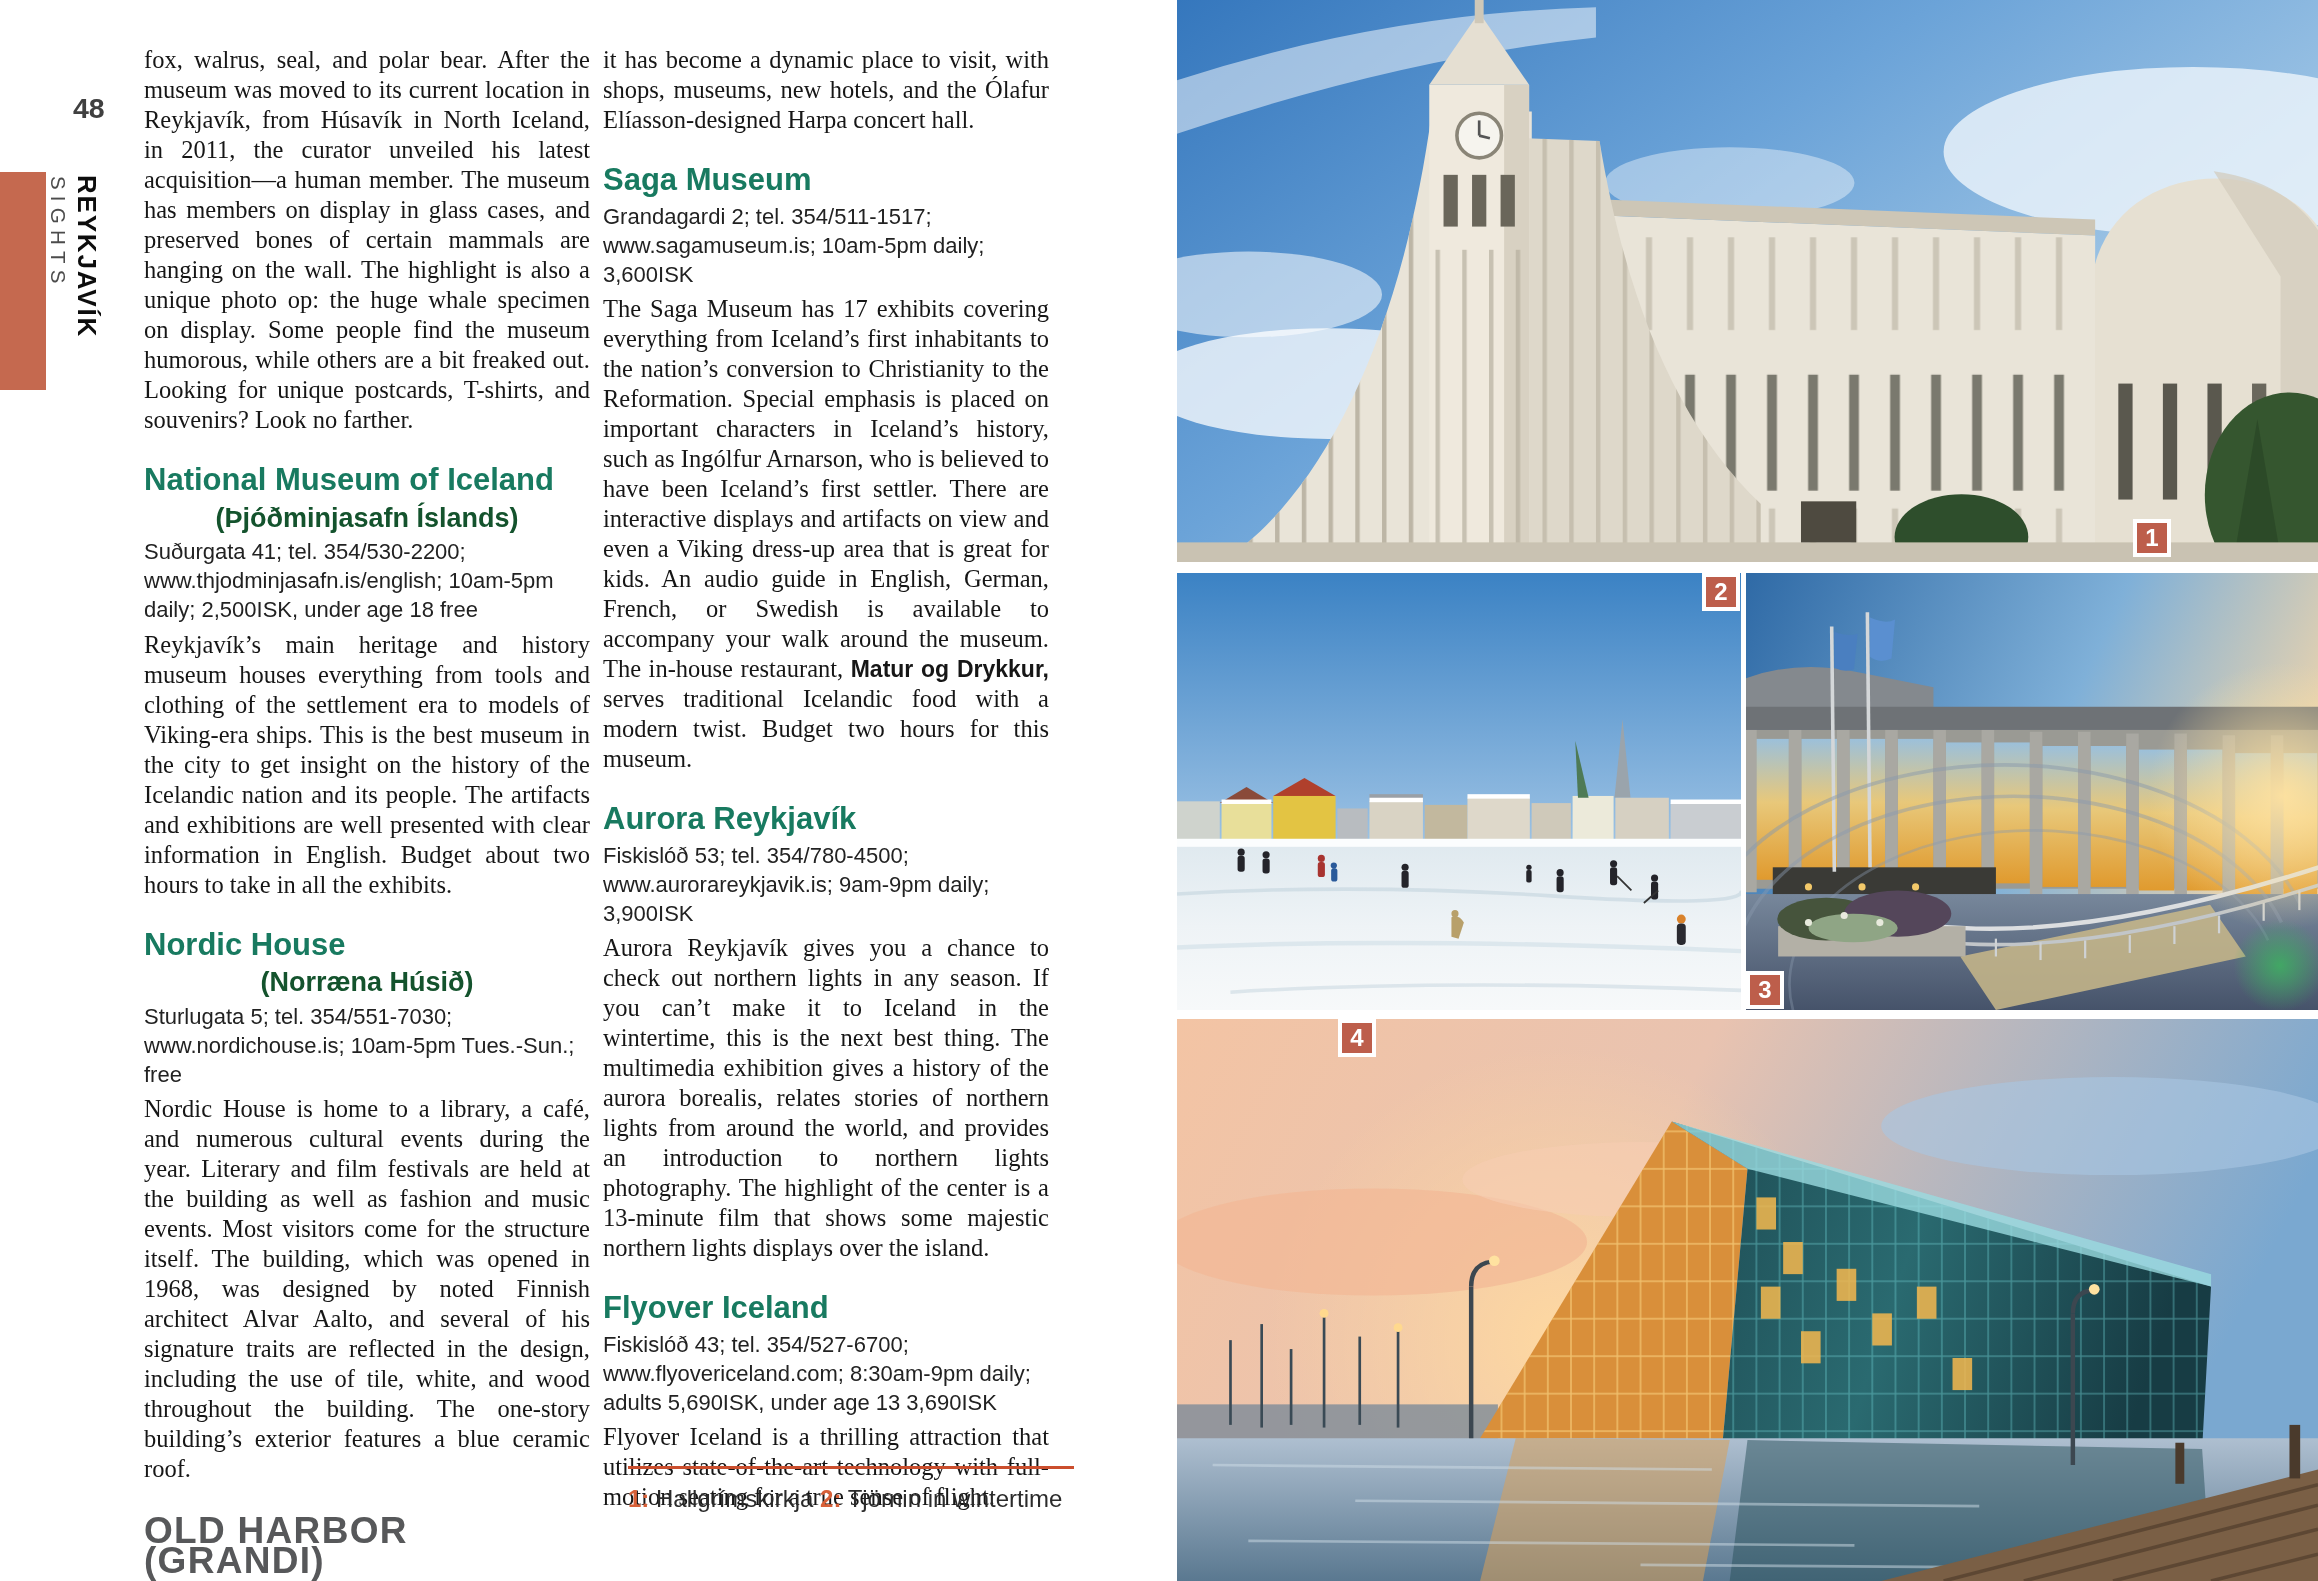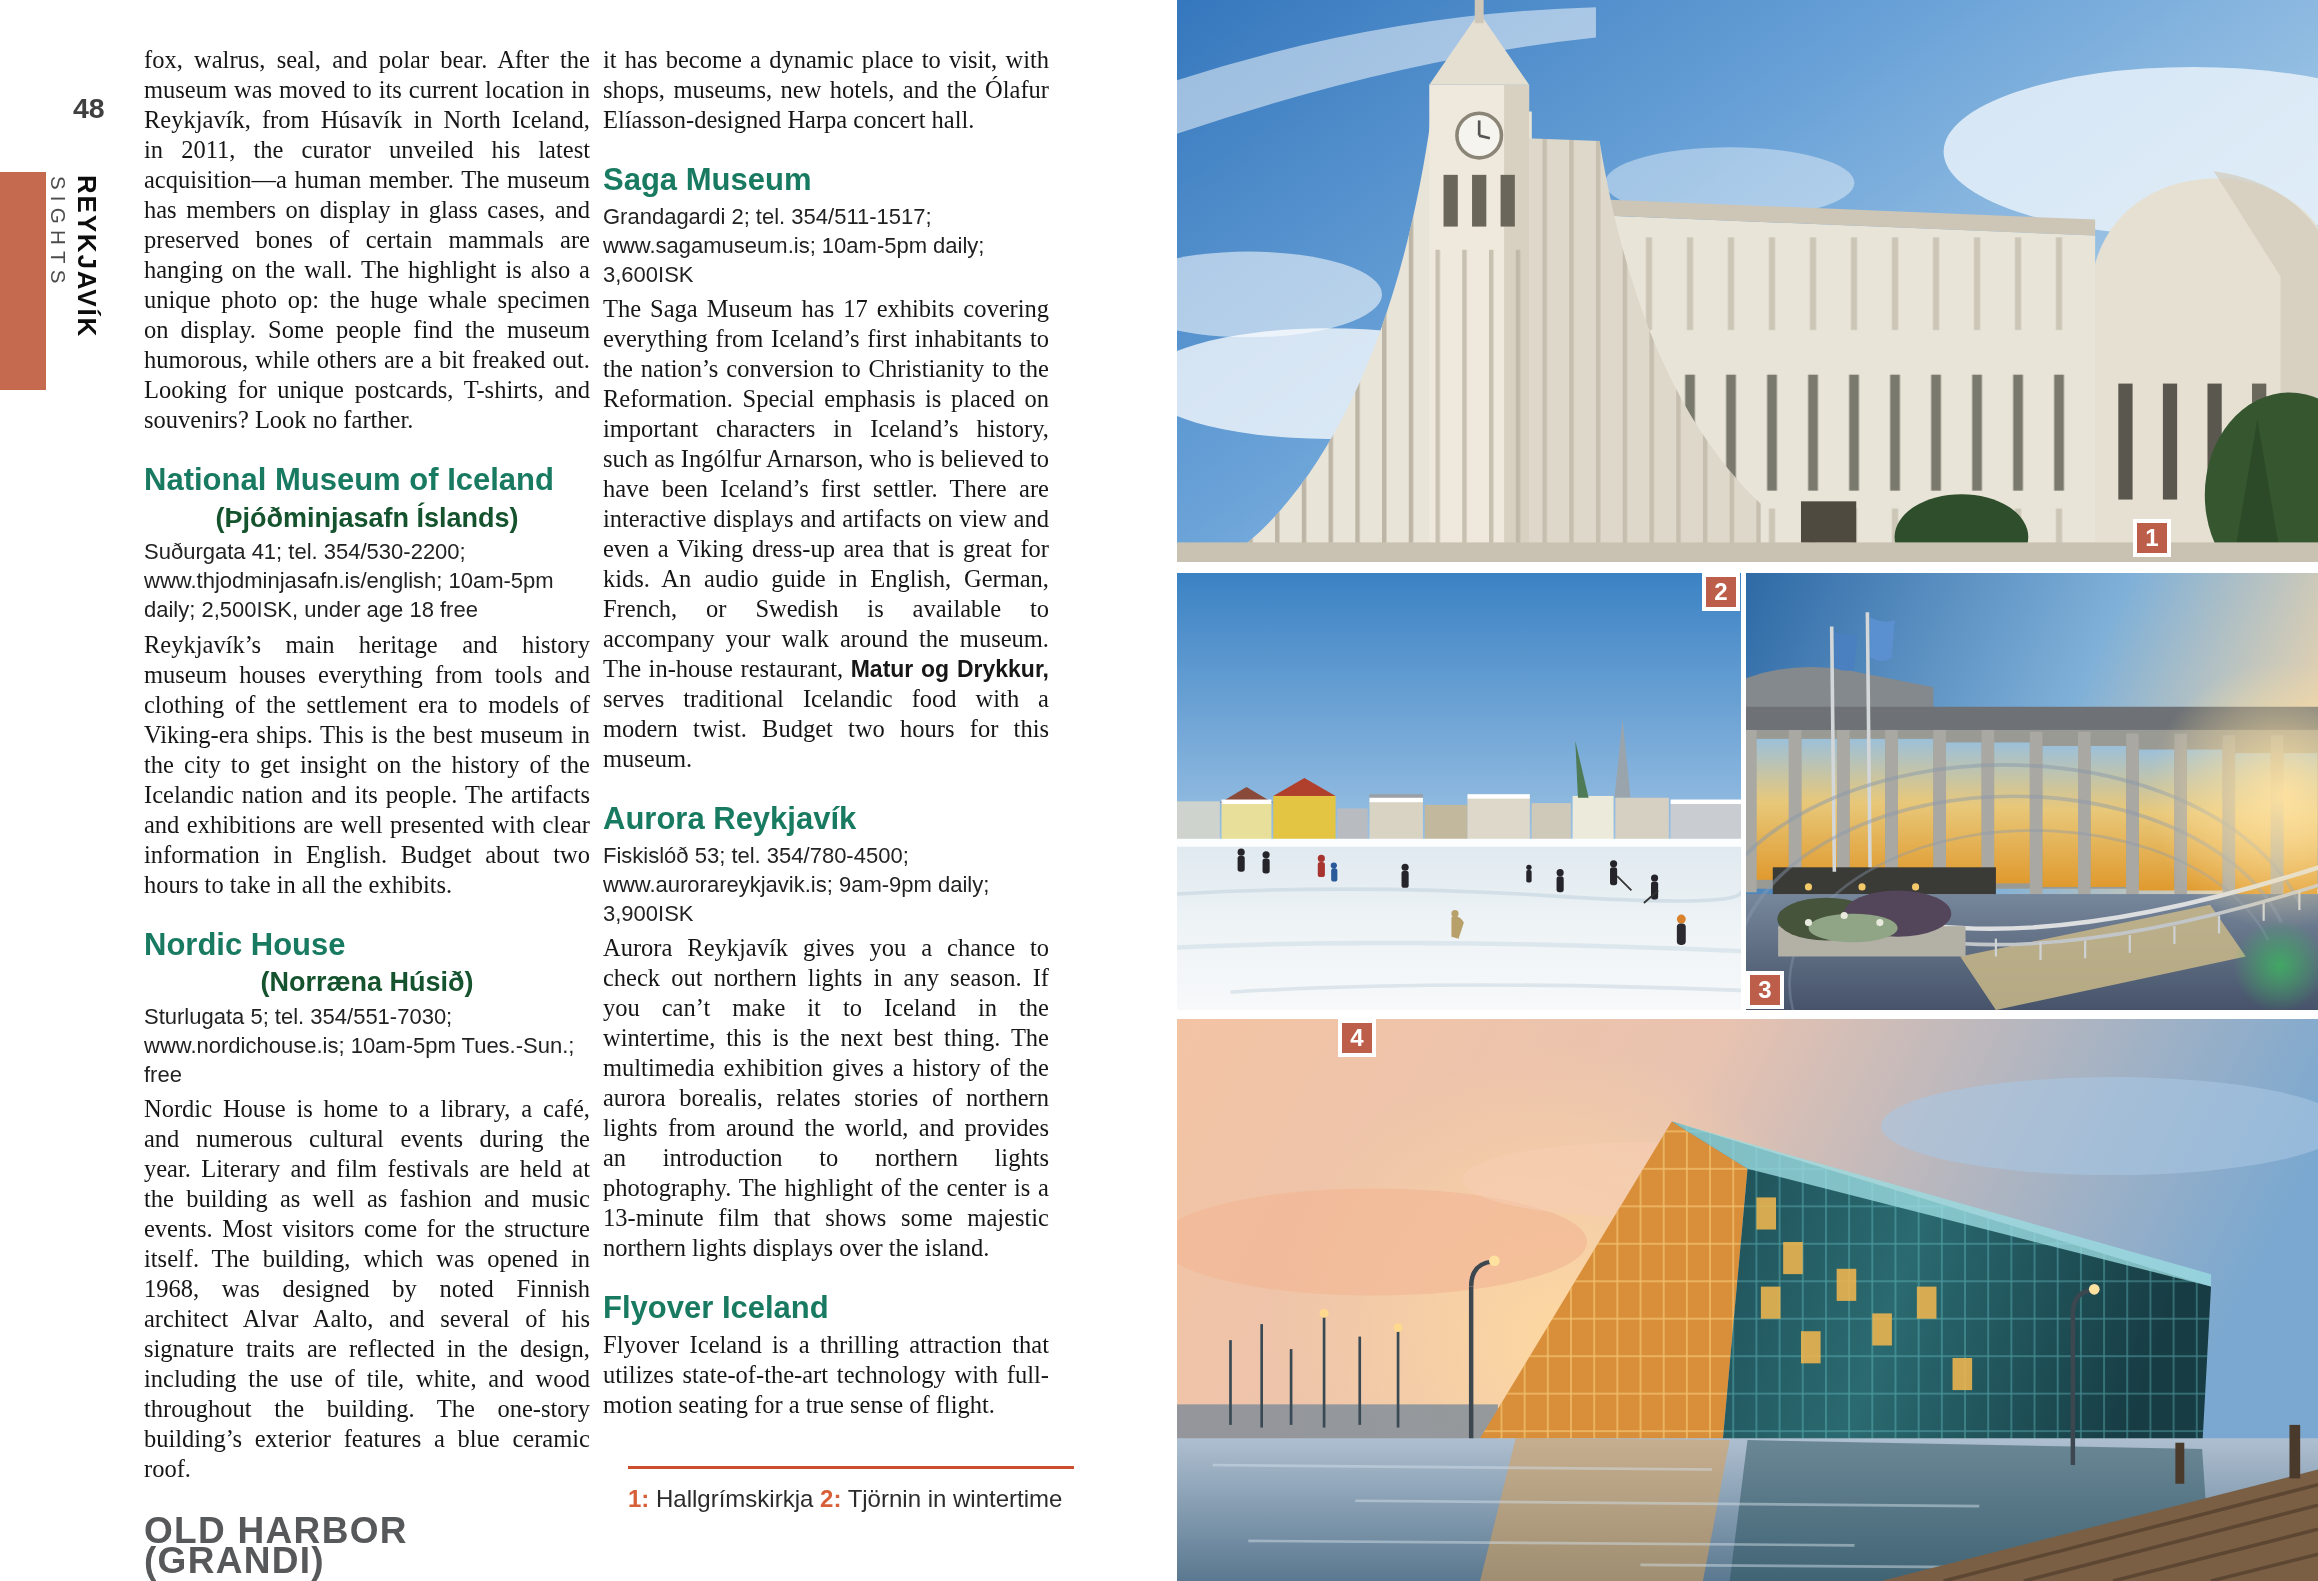--- a/index.html
+++ b/index.html
@@ -93,20 +93,21 @@
     </div>
 
     <div class="section">
       <h3 class="heading">Aurora Reykjavík</h3>
       <div class="details">Fiskislóð 53; tel. 354/780-4500; www.aurorareykjavik.is; 9am-9pm daily; 3,900ISK</div>
       <p>Aurora Reykjavík gives you a chance to check out northern lights in any season. If you can’t make it to Iceland in the wintertime, this is the next best thing. The multimedia exhibition gives a history of the aurora borealis, relates stories of northern lights from around the world, and provides an introduction to northern lights photography. The highlight of the center is a 13-minute film that shows some majestic northern lights displays over the island.</p>
     </div>
 
     <div class="section">
       <h3 class="heading">Flyover Iceland</h3>
+      <div class="details">Fiskislóð 43; tel. 354/527-6700; www.flyovericeland.com; 8:30am-9pm daily; adults 5,690ISK, under age 13 3,690ISK</div>
       <p>Flyover Iceland is a thrilling attraction that utilizes state-of-the-art technology with full-motion seating for a true sense of flight.</p>
     </div>
   </div>
 
   <div class="caption">
     <div class="caption-rule"></div>
     <div>
       <span class="cap-num">1:</span>
       <span>Hallgrímskirkja</span>
       <span class="cap-num">2:</span>

